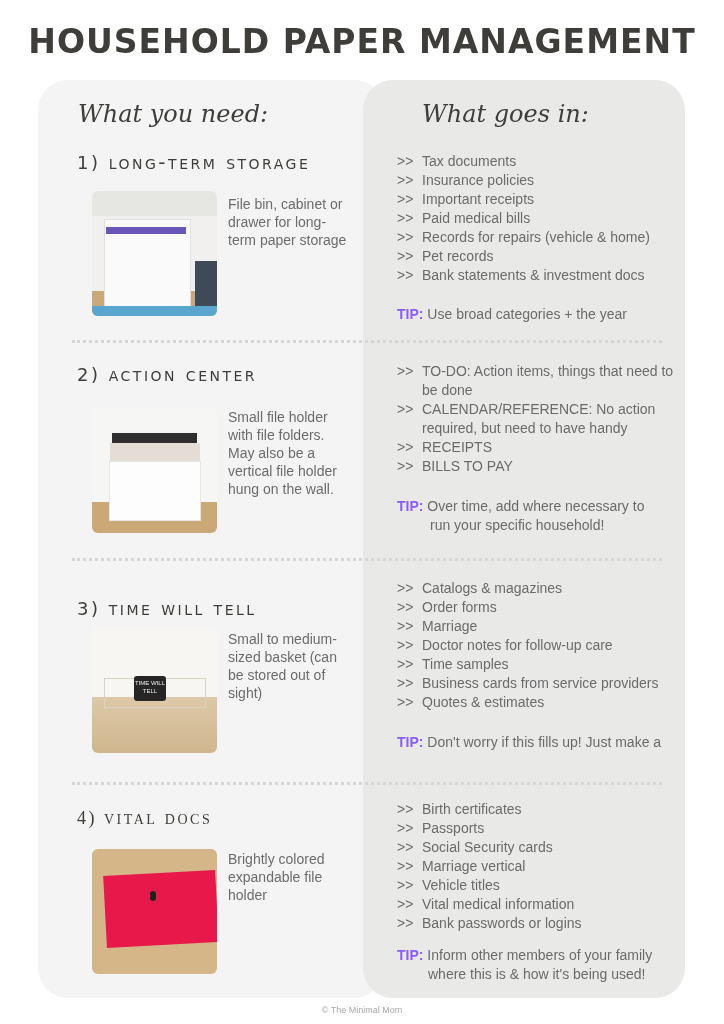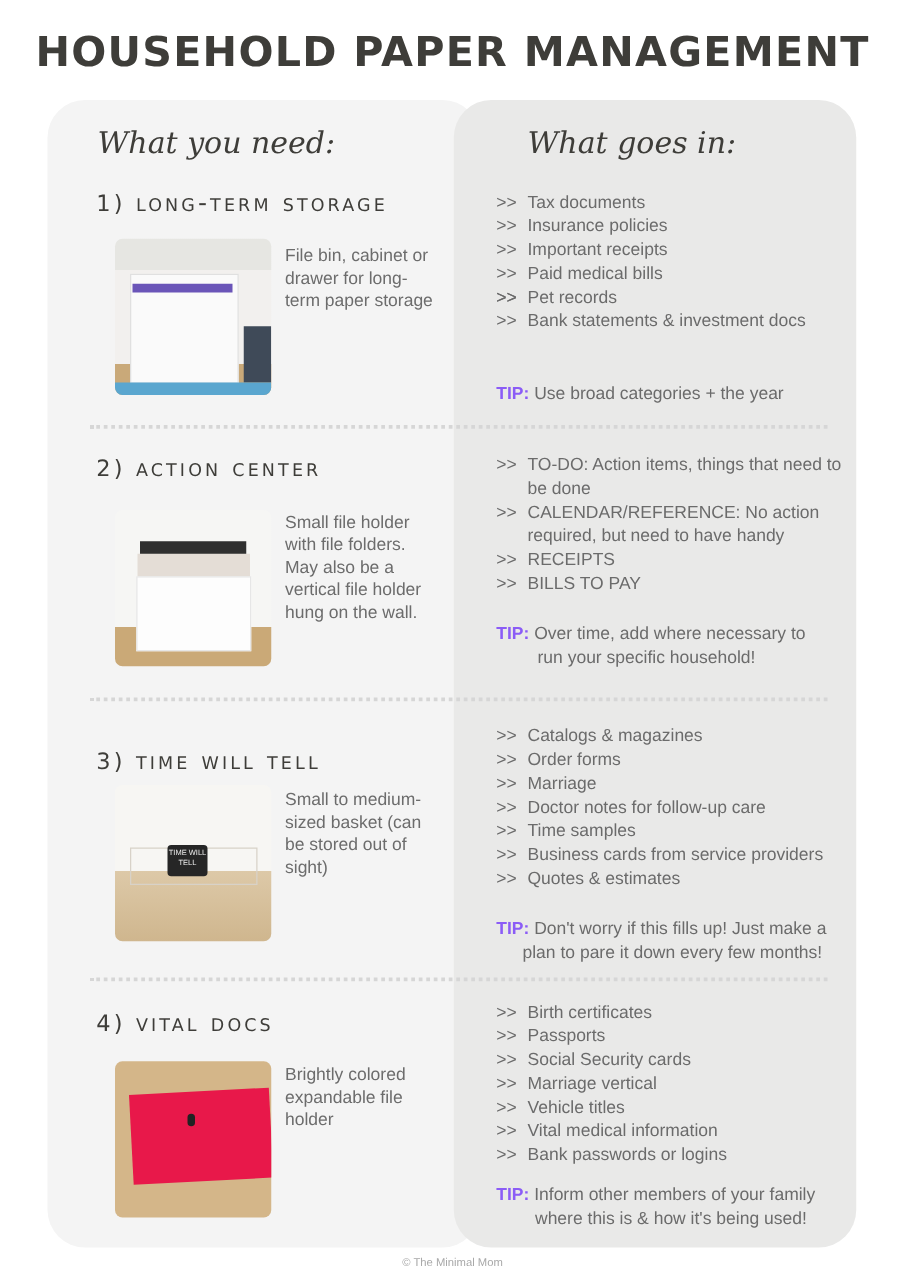--- a/index.html
+++ b/index.html
@@ -73,21 +73,21 @@
   <div style="position:absolute; left:14px; top:36px; width:80px; height:7px; background:#6a55b8;"></div>
   <div style="position:absolute; left:103px; top:70px; width:22px; height:45px; background:#3f4a58;"></div>
   <div style="position:absolute; left:0; top:115px; width:125px; height:10px; background:#5aa6cf;"></div>
 </div>
 <div class="desc" style="top:195px;">File bin, cabinet or drawer for long-term paper storage</div>
 <ul class="list" style="top:152px;">
   <li><span class="arrow">&gt;&gt;</span><span>Tax documents</span></li>
   <li><span class="arrow">&gt;&gt;</span><span>Insurance policies</span></li>
   <li><span class="arrow">&gt;&gt;</span><span>Important receipts</span></li>
   <li><span class="arrow">&gt;&gt;</span><span>Paid medical bills</span></li>
-  <li><span class="arrow">&gt;&gt;</span></li>
+  <li><span class="arrow">&gt;&gt;</span><span>Records for repairs (vehicle &amp; home)</span></li>
   <li><span class="arrow">&gt;&gt;</span><span>Pet records</span></li>
   <li><span class="arrow">&gt;&gt;</span><span>Bank statements &amp; investment docs</span></li>
 </ul>
 <div class="tip" style="top:305px;">
   <b>TIP:</b> <span>Use broad categories + the year</span>
 </div>
 
 <div class="divider" style="top:340px;"></div>
 
 <div class="sec-head" style="top:362px;">
@@ -126,26 +126,25 @@
   <li><span class="arrow">&gt;&gt;</span><span>Catalogs &amp; magazines</span></li>
   <li><span class="arrow">&gt;&gt;</span><span>Order forms</span></li>
   <li><span class="arrow">&gt;&gt;</span><span>Marriage</span></li>
   <li><span class="arrow">&gt;&gt;</span><span>Doctor notes for follow-up care</span></li>
   <li><span class="arrow">&gt;&gt;</span><span>Time samples</span></li>
   <li><span class="arrow">&gt;&gt;</span><span>Business cards from service providers</span></li>
   <li><span class="arrow">&gt;&gt;</span><span>Quotes &amp; estimates</span></li>
 </ul>
 <div class="tip" style="top:733px;">
   <b>TIP:</b> <span>Don't worry if this fills up! Just make a</span>
-  <span class="cont" style="text-align:left; padding-left:21px;">plan to pare it down every few months!</span>
 </div>
 
 <div class="divider" style="top:782px;"></div>
 
-<div class="sec-head" style="top:806px;">
+<div class="sec-head" style="top:806px;font-family:Liberation Serif, serif;">
   <span>4)</span>
   <span class="caps">Vital docs</span>
 </div>
 <div class="photo" style="top:849px; background:#d4b689;">
   <div style="position:absolute; left:13px; top:24px; width:112px; height:72px; background:#e8184a; transform:rotate(-3deg);"></div>
   <div style="position:absolute; left:58px; top:42px; width:6px; height:10px; background:#222; border-radius:3px;"></div>
 </div>
 <div class="desc" style="top:850px;">Brightly colored expandable file holder</div>
 <ul class="list" style="top:800px;">
   <li><span class="arrow">&gt;&gt;</span><span>Birth certificates</span></li>

